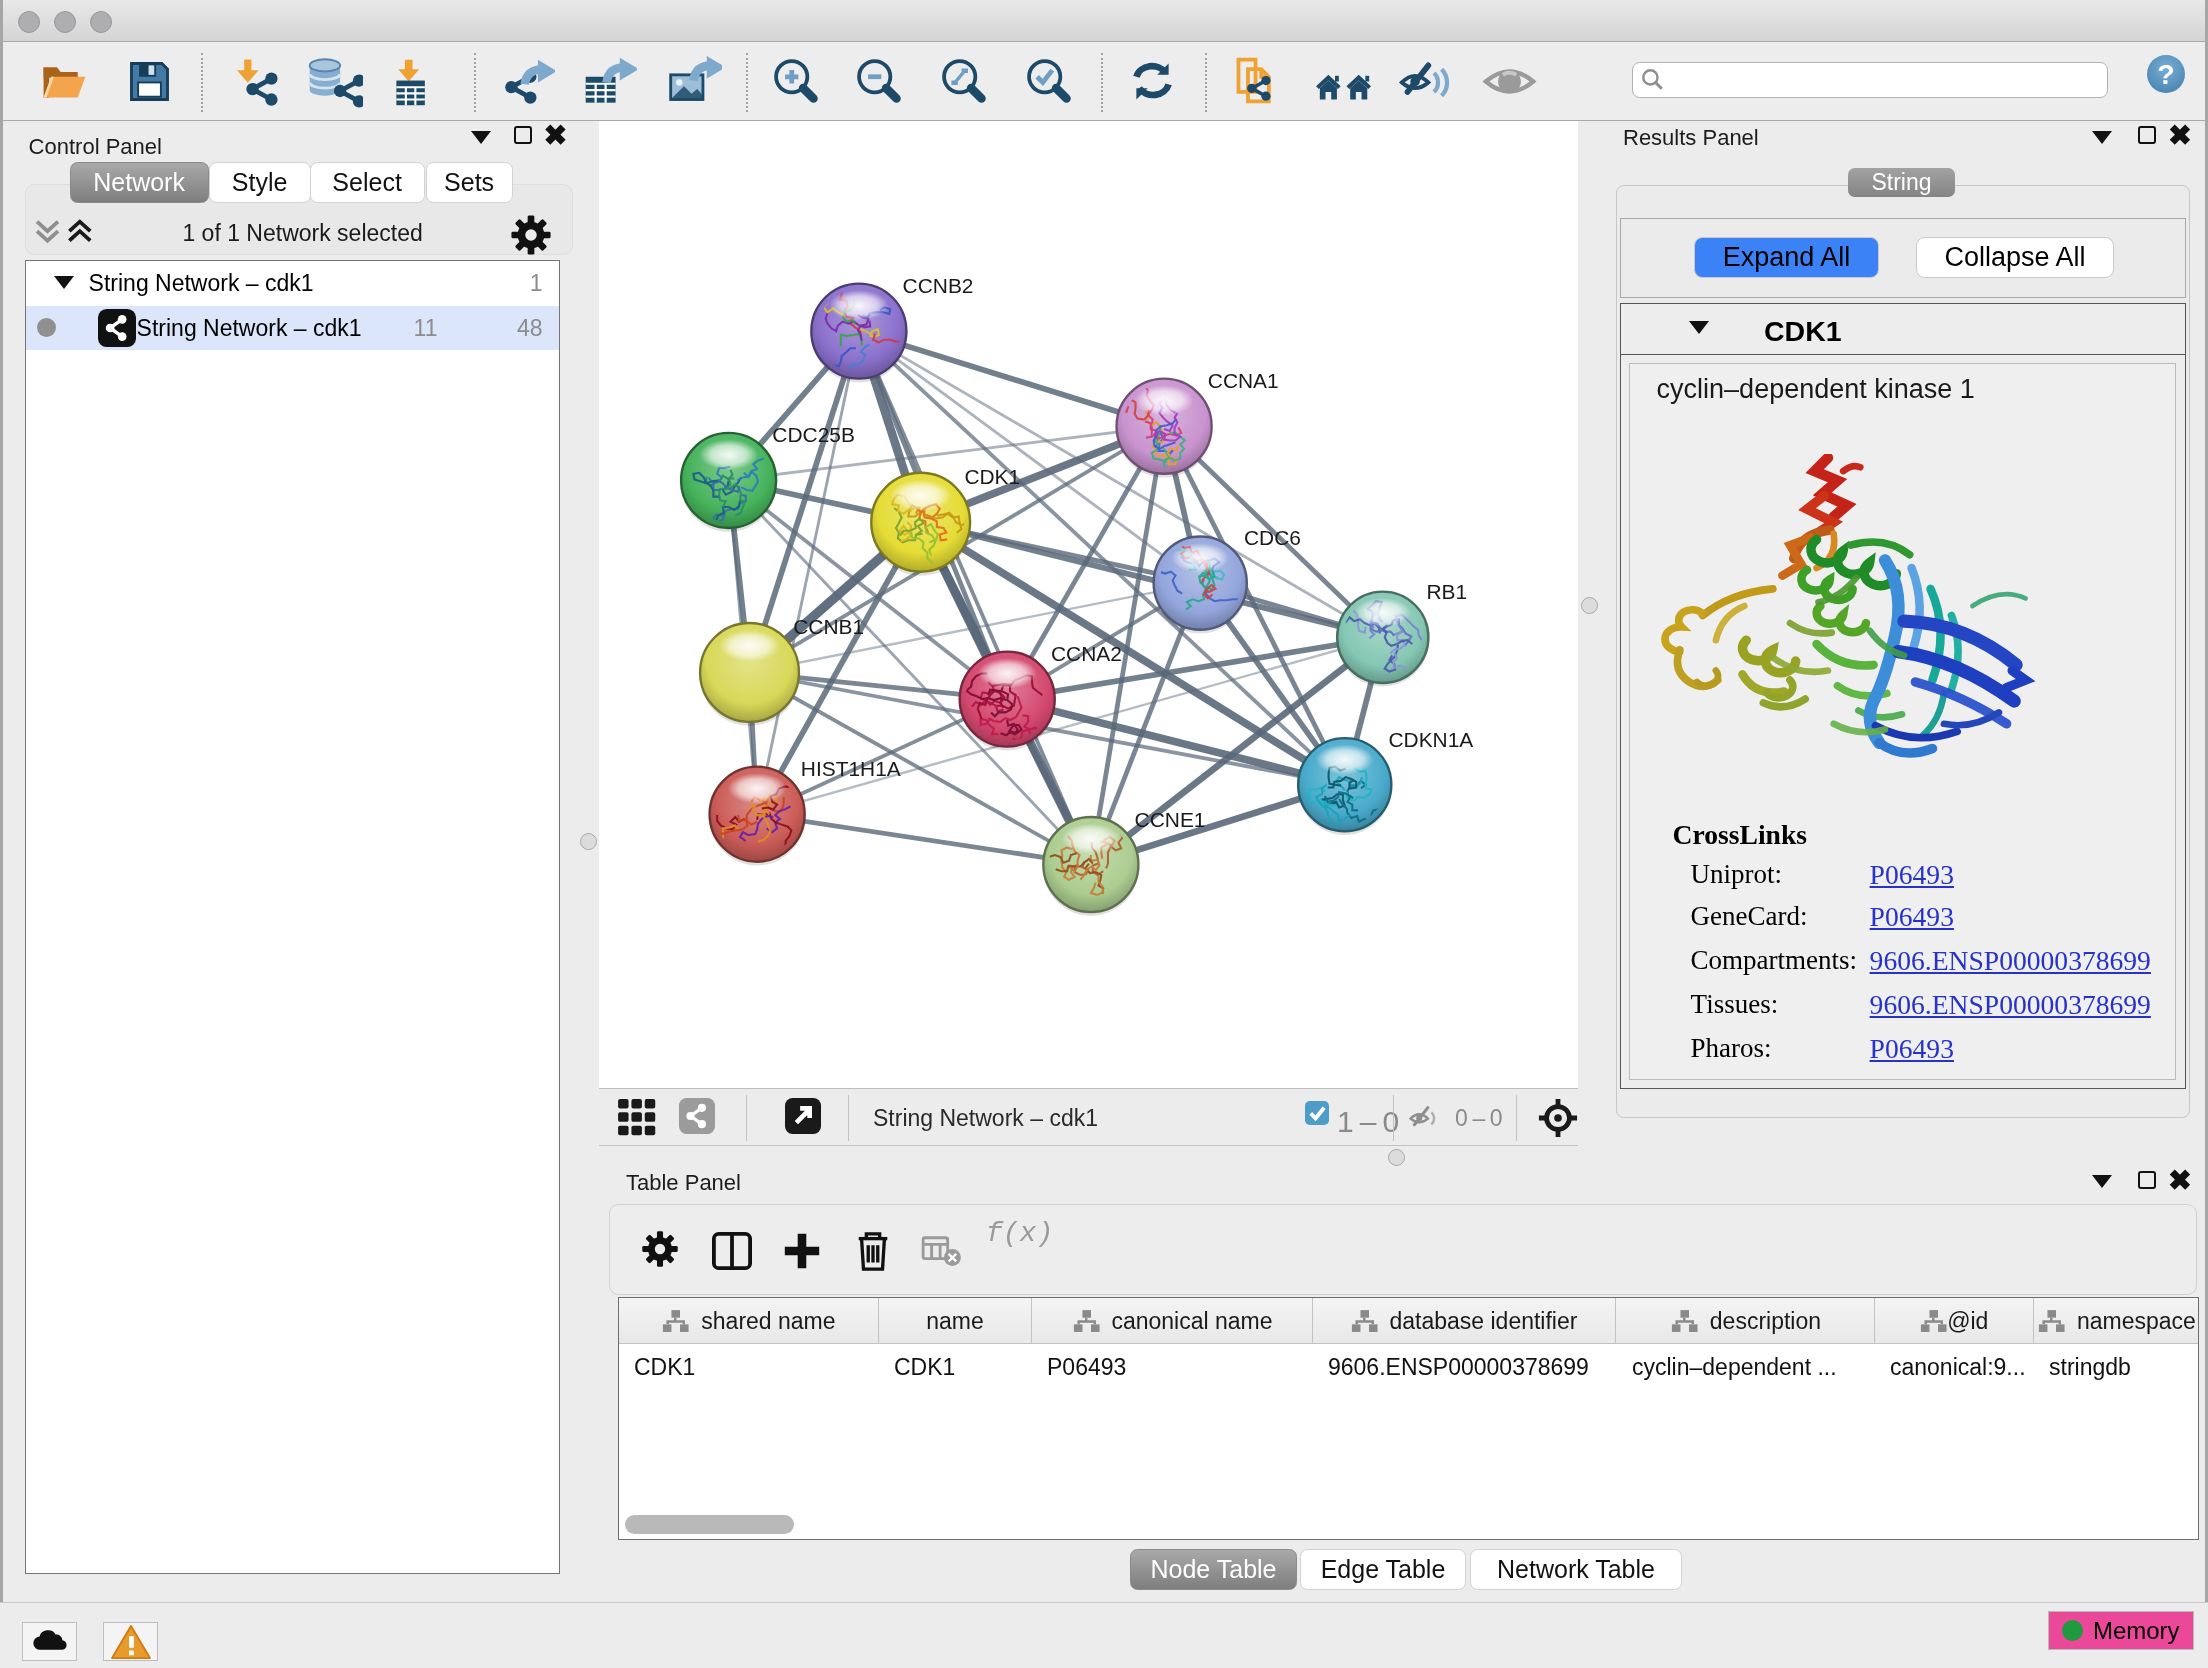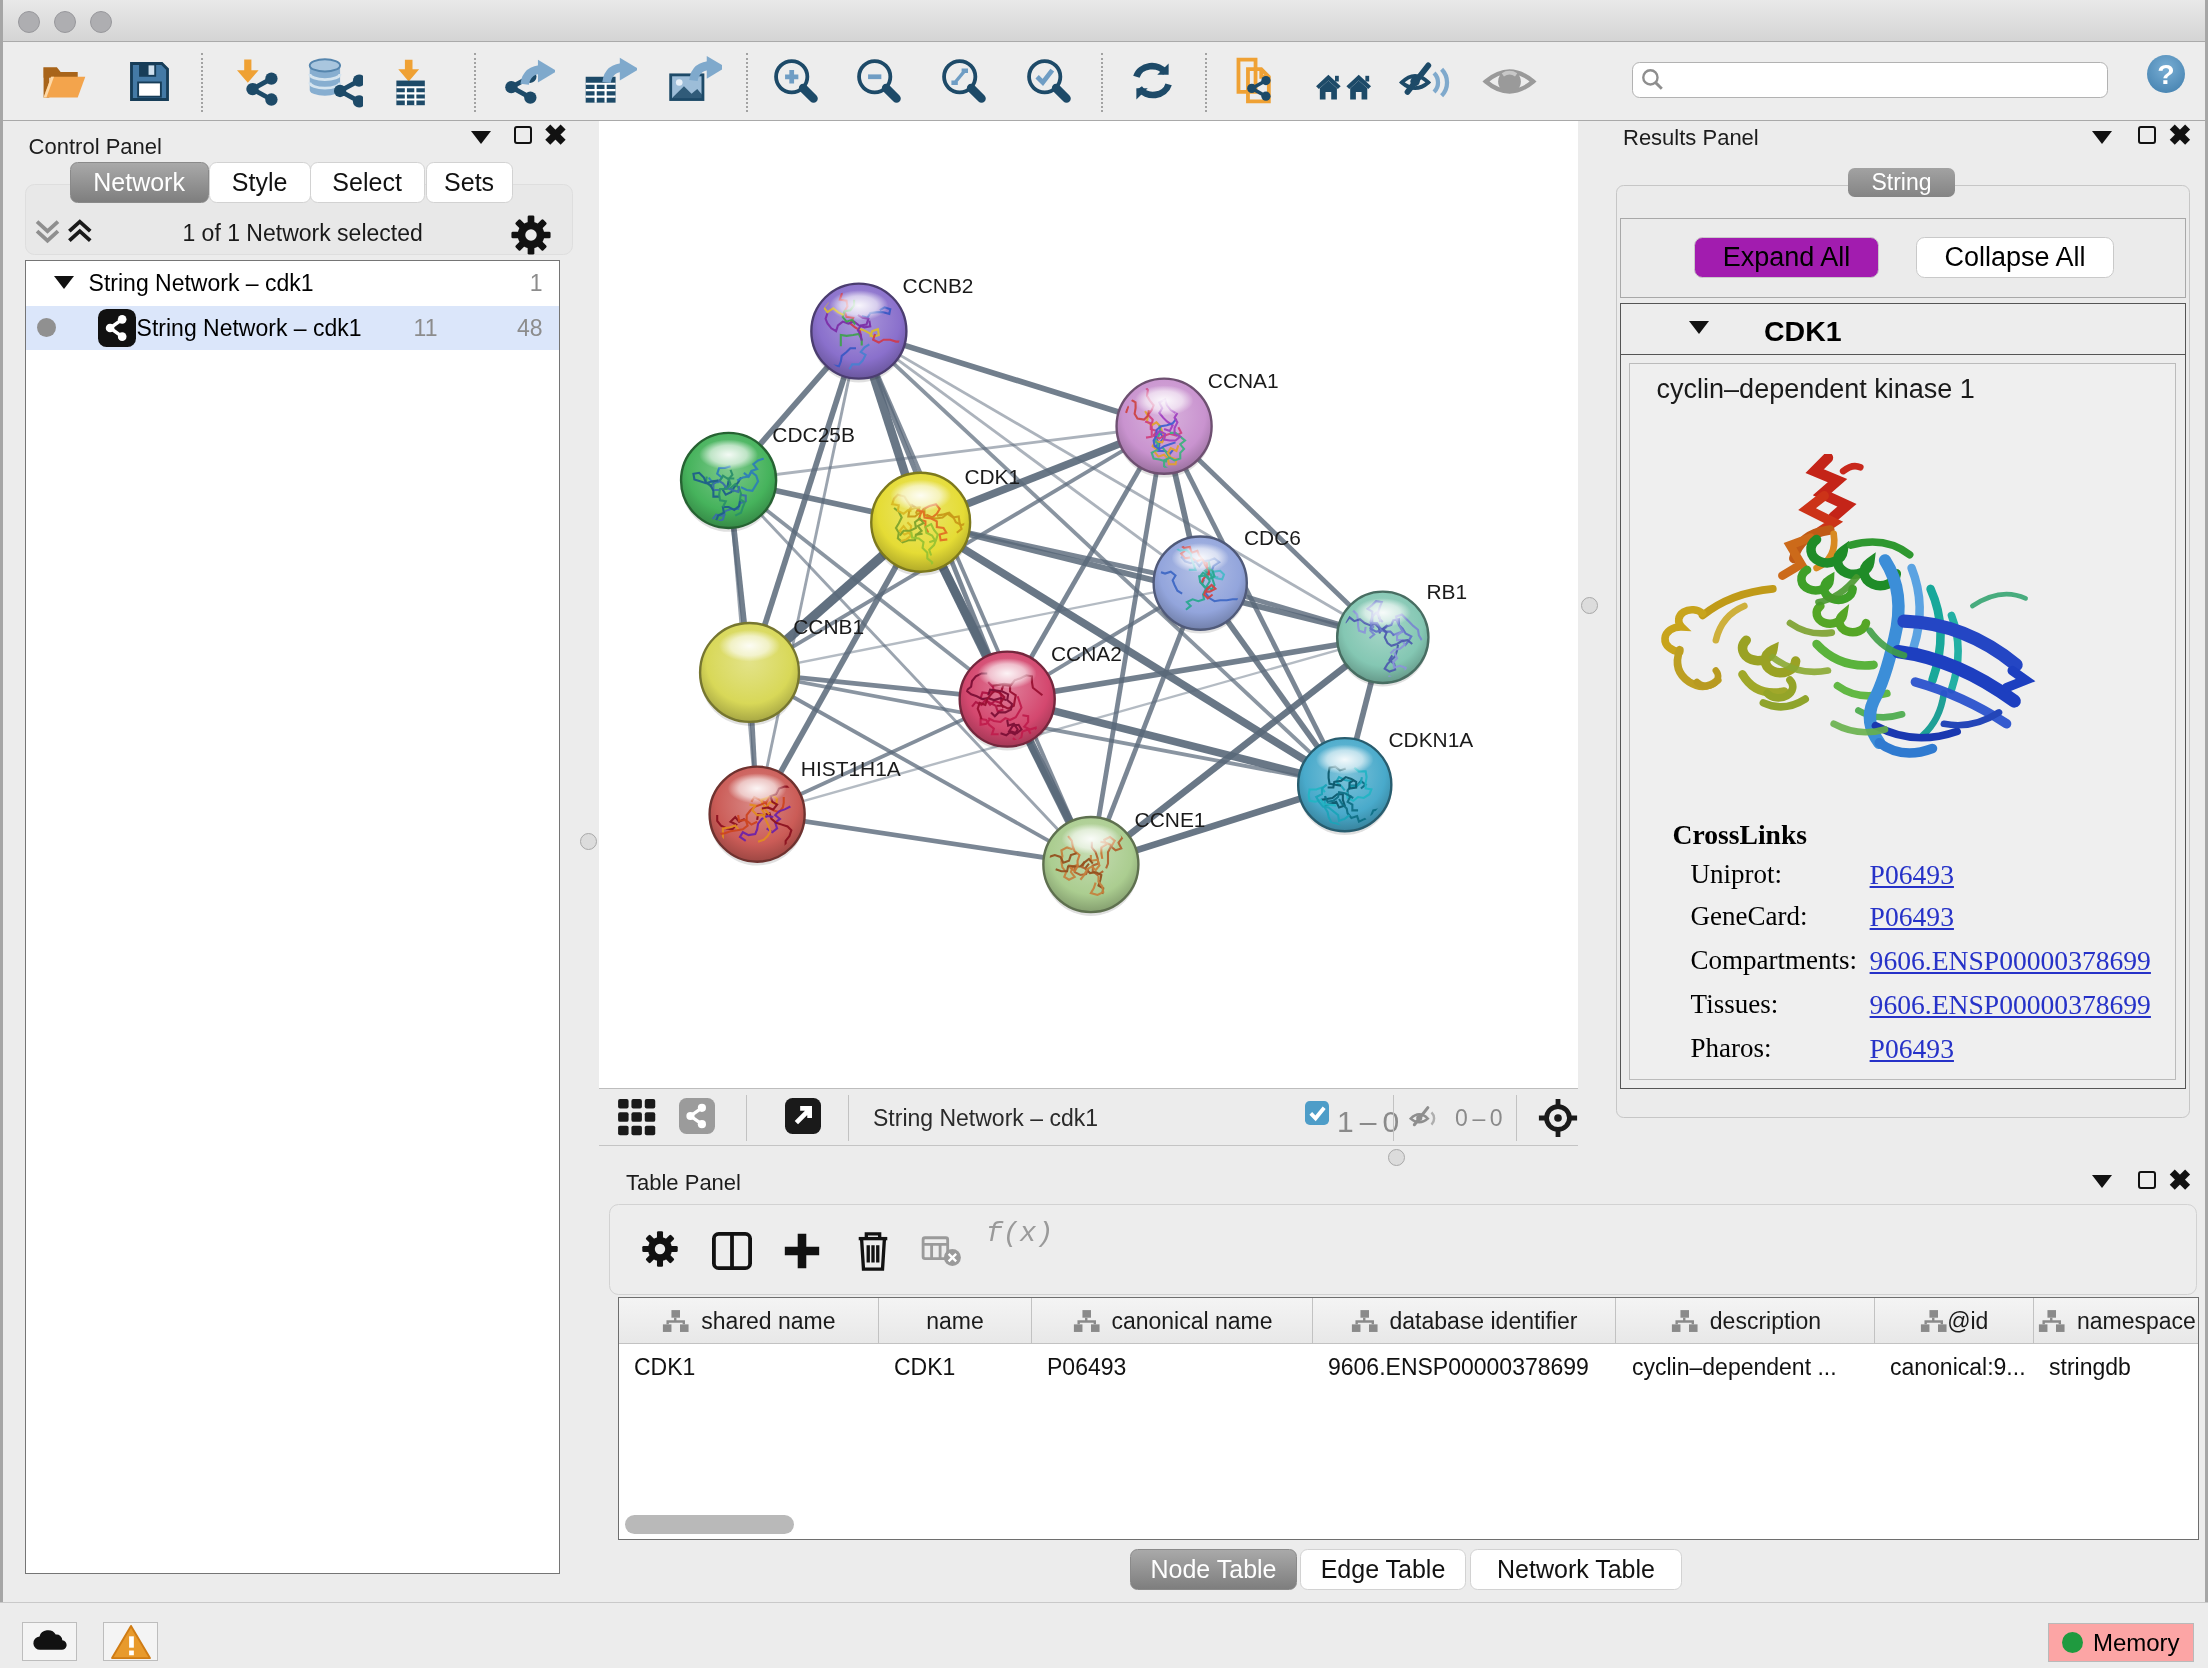--- a/index.html
+++ b/index.html
@@ -610,21 +610,21 @@
 </div>
 
 <div style="position:absolute;left:1583px;top:121px;width:622px;height:1025px;background:#ececec">
  <div class="panel-title" style="position:absolute;left:40px;top:3.8px">Results Panel</div>
  <div class="caret" style="position:absolute;left:509px;top:9.5px"></div>
  <div class="floatbox" style="position:absolute;left:555px;top:4.8px"></div>
  <div class="closex" style="position:absolute;left:585px;top:4.8px">✖</div>
  <div style="position:absolute;left:33px;top:64px;width:574px;height:933px;background:#ebebeb;border:1px solid #c6c6c6;border-radius:7.6px"></div>
  <div style="position:absolute;left:265px;top:47px;width:107px;height:28.5px;background:linear-gradient(#a2a2a2,#848484);border-radius:6.7px;color:#fff;font-size:23px;text-align:center;line-height:28.5px">String</div>
  <div style="position:absolute;left:37px;top:97px;width:566px;height:80px;background:#ebebeb;border:1px solid #a8a8a8">
-   <div style="position:absolute;left:73px;top:18px;width:185px;height:41px;background:#a21caf;border:1px solid #c9c9c9;border-radius:8.6px;font-size:27px;text-align:center;line-height:39px">Expand All</div>
+   <div style="position:absolute;left:73px;top:18px;width:185px;height:41px;background:#3b82f6;border:1px solid #c9c9c9;border-radius:8.6px;font-size:27px;text-align:center;line-height:39px">Expand All</div>
    <div style="position:absolute;left:295px;top:18px;width:198px;height:41px;background:#fff;border:1px solid #c9c9c9;border-radius:8.6px;font-size:27px;text-align:center;line-height:39px">Collapse All</div>
  </div>
  <div style="position:absolute;left:37px;top:182px;width:566px;height:786px;background:#ededed;border:1.9px solid #555">
    <div style="position:absolute;left:0;top:0;width:100%;height:51px;border-bottom:1.9px solid #555">
      <div class="caret" style="position:absolute;left:68px;top:17px"></div>
      <div style="position:absolute;left:143px;top:10.5px;font-size:28.5px;font-weight:bold">CDK1</div>
    </div>
    <div style="position:absolute;left:7.6px;top:59px;width:547px;height:717px;background:#efefef;border:1px solid #bbb">
      <div style="position:absolute;left:27px;top:9.5px;font-size:27px;color:#1a1a1a">cyclin–dependent kinase 1</div>
      <svg width="547" height="323" viewBox="0 0 575 340" style="position:absolute;left:0;top:90px">
@@ -829,15 +829,15 @@
         <path d="M10 24 a7 7 0 0 1 -1 -14 a9 8 0 0 1 17 -2 a6 6 0 0 1 7 6 a5 5 0 0 1 -1 10 Z" fill="#111"></path>
       </svg>
     </div>
  <div style="position:absolute;left:103px;top:19px;width:55px;height:39px;background:#f4f4f4;border:1.9px solid #bdbdbd;display:flex;align-items:center;justify-content:center">
       <svg width="42" height="36" viewBox="0 0 44 38">
         <path d="M22 2 L42 36 H2 Z" fill="#e89a2c" stroke="#d07c14" stroke-width="2" stroke-linejoin="round"></path>
         <rect x="20" y="13" width="5" height="12" fill="#fff"></rect>
         <rect x="20" y="28" width="5" height="5" fill="#fff"></rect>
       </svg>
     </div>
- <div style="position:absolute;left:2048px;top:20px;width:146px;height:39px;background:#fca5a5;border:1.9px solid #b9b9b9;font-size:24px;display:flex;align-items:center;justify-content:center;gap:9.5px"><span style="width:21px;height:21px;border-radius:50%;background:#1f9a3f;display:inline-block"></span>Memory</div>
+ <div style="position:absolute;left:2048px;top:8px;width:146px;height:39px;background:#ec4899;border:1.9px solid #b9b9b9;font-size:24px;display:flex;align-items:center;justify-content:center;gap:9.5px"><span style="width:21px;height:21px;border-radius:50%;background:#1f9a3f;display:inline-block"></span>Memory</div>
 </div>
 
 
 </body></html>

